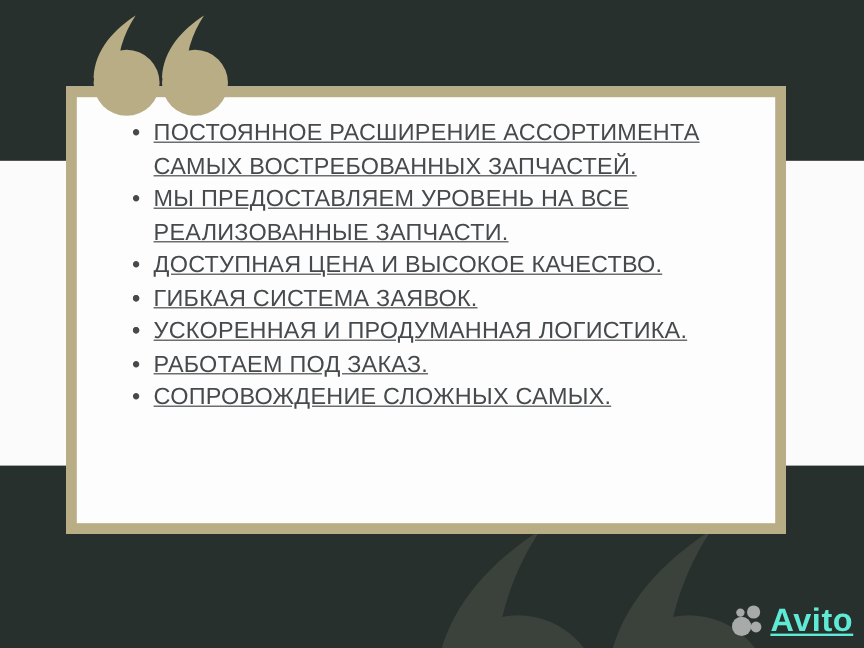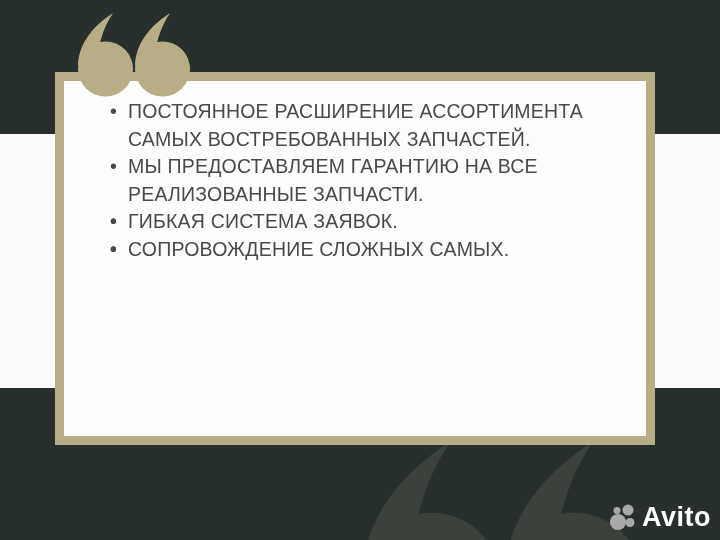--- a/index.html
+++ b/index.html
@@ -71,38 +71,40 @@
   .benefits .dot {
     position: absolute;
     left: 46px;
     top: 0;
     color: #474a4c;
   }
 
   .benefit-text {
     white-space: pre-line;
     letter-spacing: 0.2px;
+    text-decoration: underline;
   }
 
   .avito {
     position: absolute;
     right: 9px;
     bottom: 9px;
     display: flex;
     align-items: center;
     gap: 5px;
     z-index: 5;
   }
 
   .avito-text {
-    color: #ffffff;
+    color: #5eead4;
     font-size: 27px;
     font-weight: 700;
     line-height: 27px;
     letter-spacing: 0.5px;
+    text-decoration: underline;
   }
 </style>
 </head>
 <body>
 
 <div class="stage">
 
   <div class="white-band"></div>
 
   <svg class="watermark-svg" viewBox="0 0 720 540" xmlns="http://www.w3.org/2000/svg">
@@ -116,41 +118,44 @@
 
   <div class="card">
     <ul class="benefits">
       <li>
         <span class="dot">•</span>
         <span class="benefit-text">ПОСТОЯННОЕ РАСШИРЕНИЕ АССОРТИМЕНТА
 САМЫХ ВОСТРЕБОВАННЫХ ЗАПЧАСТЕЙ.</span>
       </li>
       <li>
         <span class="dot">•</span>
-        <span class="benefit-text">МЫ ПРЕДОСТАВЛЯЕМ ГАРАНТИЮ НА ВСЕ
+        <span class="benefit-text">МЫ ПРЕДОСТАВЛЯЕМ УРОВЕНЬ НА ВСЕ
 РЕАЛИЗОВАННЫЕ ЗАПЧАСТИ.</span>
       </li>
       <li>
         <span class="dot">•</span>
+        <span class="benefit-text">ДОСТУПНАЯ ЦЕНА И ВЫСОКОЕ КАЧЕСТВО.</span>
       </li>
       <li>
         <span class="dot">•</span>
       </li>
       <li>
         <span class="dot">•</span>
         <span class="benefit-text">ГИБКАЯ СИСТЕМА ЗАЯВОК.</span>
       </li>
       <li>
         <span class="dot">•</span>
       </li>
       <li>
         <span class="dot">•</span>
+        <span class="benefit-text">УСКОРЕННАЯ И ПРОДУМАННАЯ ЛОГИСТИКА.</span>
       </li>
       <li>
         <span class="dot">•</span>
+        <span class="benefit-text">РАБОТАЕМ ПОД ЗАКАЗ.</span>
       </li>
       <li>
         <span class="dot">•</span>
         <span class="benefit-text">СОПРОВОЖДЕНИЕ СЛОЖНЫХ САМЫХ.</span>
       </li>
     </ul>
   </div>
 
   <svg class="quote-svg" viewBox="0 0 240 110" xmlns="http://www.w3.org/2000/svg">
     <g fill="#b9ad86">

